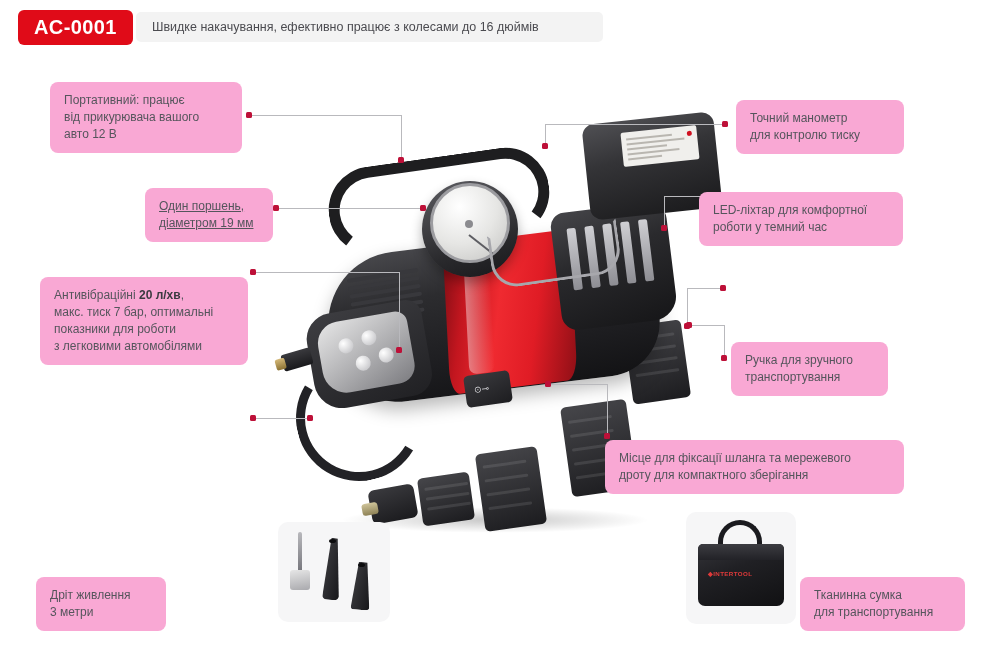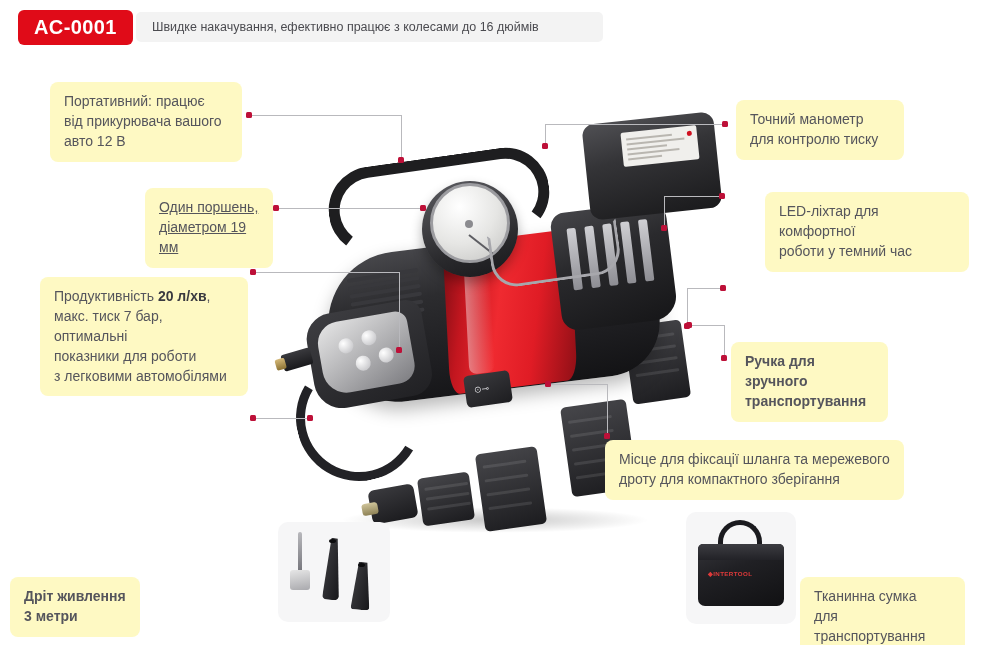--- a/index.html
+++ b/index.html
@@ -26,24 +26,24 @@
     width:467px; height:30px;
     background:#f3f3f3; border-radius:5px;
     display:flex; align-items:center;
     padding-left:16px;
     font-size:12.5px; color:#4b4b50;
   }
 
   
   .callout {
     position:absolute;
-    background:#fef9c3;
+    background:#f9a8d4;
     border-radius:8px;
     padding:10px 14px;
-    font-size:14px;
+    font-size:12px;
     line-height:1.42;
     color:#55555c;
     white-space:pre-line;
   }
   .callout b { color:#3a3a40; font-weight:bold;margin-top:44px; }
 
   
   .leader { position:absolute; background:#b9b9bd; }
   .leader.h { height:1px; }
   .leader.v { width:1px; }
@@ -449,39 +449,39 @@
   <div class="dot" style="left:545px;top:381px"></div>
   <div class="dot" style="left:604px;top:433px"></div>
 
   <div class="callout" style="left:50px;top:82px;width:192px;">Портативний: працює
 від прикурювача вашого
 авто 12 В</div>
 
   <div class="callout" style="left:145px;top:188px;width:128px;text-decoration:underline;">Один поршень,
 діаметром 19 мм</div>
 
-  <div class="callout" style="left:40px;top:277px;width:208px;"><span>Продуктивність </span><b>20 л/хв</b><span>,
+  <div class="callout" style="left:40px;top:277px;width:208px;"><span>Антивібраційні </span><b>20 л/хв</b><span>,
 макс. тиск 7 бар, оптимальні
 показники для роботи
 з легковими автомобілями</span></div>
 
 
   <div class="callout" style="left:736px;top:100px;width:168px;">Точний манометр
 для контролю тиску</div>
 
-  <div class="callout" style="left:765px;top:192px;width:204px;">LED-ліхтар для комфортної
+  <div class="callout" style="left:699px;top:192px;width:204px;">LED-ліхтар для комфортної
 роботи у темний час</div>
 
 
-  <div class="callout" style="left:731px;top:342px;width:157px;font-weight:bold;">Ручка для зручного
+  <div class="callout" style="left:731px;top:342px;width:157px;">Ручка для зручного
 транспортування</div>
 
   <div class="callout" style="left:605px;top:440px;width:299px;">Місце для фіксації шланга та мережевого
 дроту для компактного зберігання</div>
 
-  <div class="callout" style="left:10px;top:577px;width:130px;font-weight:bold;">Дріт живлення
+  <div class="callout" style="left:36px;top:577px;width:130px;">Дріт живлення
 3 метри</div>
 
 
   <div class="callout" style="left:800px;top:577px;width:165px;">Тканинна сумка
 для транспортування</div>
 
 </div>
 
 </body></html>

